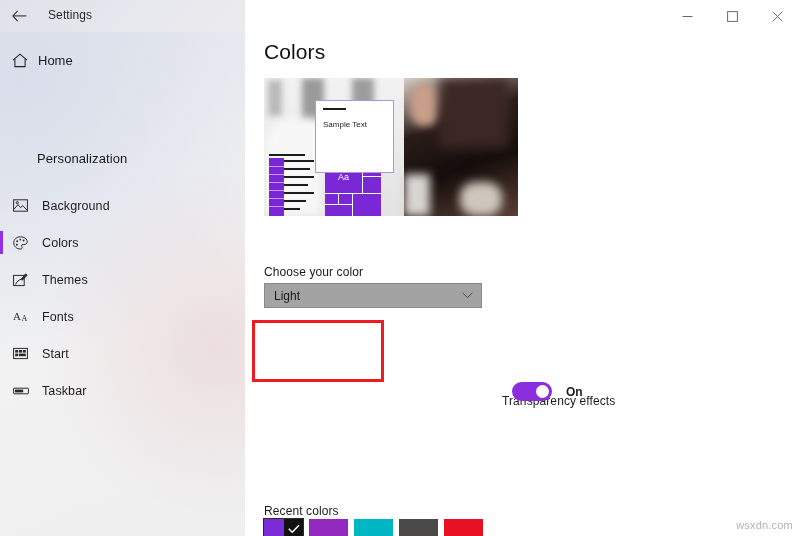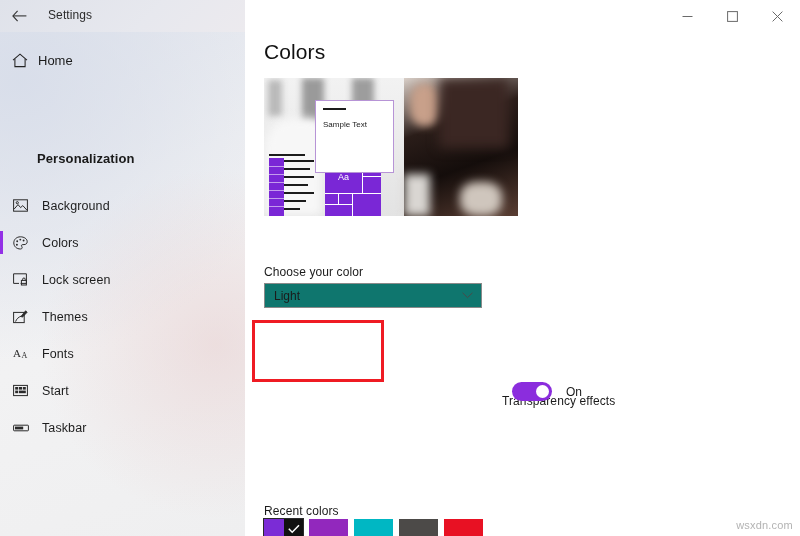--- a/index.html
+++ b/index.html
@@ -59,21 +59,21 @@
   }
   .searchbox input{
     border:0;outline:0;background:transparent;flex:1;
     font-family:inherit;font-size:12px;color:#555;padding:0 6px 0 9px;height:23px;
   }
   .searchbox input::placeholder{color:#6c6c6c;opacity:1;}
   .search-ico{width:24px;display:flex;align-items:center;justify-content:center;color:#4a4a4a;}
 
   .section-title{
     position:absolute;top:119px;left:13px;
-    font-size:13px;font-weight:bold;color:#1a1a1a;letter-spacing:.1px;padding-left:24px;
+    font-size:13px;font-weight:normal;color:#1a1a1a;letter-spacing:.1px;padding-left:24px;
   }
 
   .navlist{position:absolute;top:155px;left:0;width:245px;}
   .navitem{
     position:relative;height:37px;display:flex;align-items:center;
     padding-left:13px;box-sizing:border-box;
   }
   .navitem .sel{
     position:absolute;left:0;top:7px;width:3px;height:23px;background:#8e2de2;
     background:#9330e6;display:none;
@@ -137,32 +137,32 @@
   .pv-win .wl{position:absolute;left:7px;top:7px;width:23px;height:2px;background:#1c1c1c;}
   .pv-win .wt{position:absolute;left:7px;top:19px;font-size:8px;color:#222;}
 
   .field-label{
     position:absolute;font-size:12px;color:#1b1b1b;letter-spacing:.1px;
   }
   #lbl-choose-color{top:233px;left:19px;}
 
   .combo{
     position:absolute;top:251px;left:19px;width:218px;height:25px;
-    background:#0f766e;border:1px solid #8a8a8a;box-sizing:border-box;
+    background:#a3a3a3;border:1px solid #8a8a8a;box-sizing:border-box;
     display:flex;align-items:center;justify-content:space-between;
   }
   .combo .val{font-size:12px;color:#1b1b1b;padding-left:9px;}
   .combo .chev{padding-right:8px;color:#4a4a4a;display:flex;align-items:center;}
 
   .redbox{
     position:absolute;top:320px;left:252px;width:132px;height:62px;
     border:3px solid #ef1b23;box-sizing:border-box;background:#fff;
   }
   #lbl-transparency{top:330px;left:257px;margin-top:32px;}
-  .toggle-row{position:absolute;top:350px;left:267px;display:flex;align-items:center;}
+  .toggle-row{position:absolute;top:350px;left:267px;display:flex;align-items:center;font-weight:bold;}
   .toggle{
     width:40px;height:19px;border-radius:10px;background:#8a2be2;background:#8b2ddd;
     position:relative;box-sizing:border-box;
   }
   .toggle .knob{
     position:absolute;right:3px;top:3px;width:13px;height:13px;border-radius:50%;background:#fff;
   }
   .toggle-state{font-size:12px;color:#1b1b1b;margin-left:14px;}
 
   .h2{
@@ -269,32 +269,20 @@
             <path d="M7.4 0.8 C3.6 0.8 0.8 3.4 0.8 6.9 C0.8 10.4 3.6 13 7.4 13 C8.6 13 9.2 12.3 9.2 11.6 C9.2 10.8 8.4 10.4 8.4 9.7 C8.4 9 9 8.6 9.8 8.6 L11 8.6 C13 8.6 14.2 7.4 14.2 5.7 C14.2 2.9 11.2 0.8 7.4 0.8 Z" fill="none" stroke="#2a2a2a" stroke-width="1"></path>
             <circle cx="4.2" cy="5.2" r="0.95" fill="#2a2a2a"></circle>
             <circle cx="7.3" cy="3.6" r="0.95" fill="#2a2a2a"></circle>
             <circle cx="10.6" cy="4.5" r="0.95" fill="#2a2a2a"></circle>
             <circle cx="3.9" cy="8.8" r="0.95" fill="#2a2a2a"></circle>
           </svg>
         </span>
         <span class="nav-label">Colors</span>
       </div>
 
-      <div class="navitem">
-
-        <span class="nav-ico">
-          <svg width="15" height="13" viewBox="0 0 15 13">
-            <path d="M0.6 0.8 H13.4 V10.4 H7.6" fill="none" stroke="#2a2a2a" stroke-width="1"></path>
-            <path d="M0.6 0.8 V10.4 H6" fill="none" stroke="#2a2a2a" stroke-width="1"></path>
-            <rect x="8.4" y="7.4" width="5" height="4.6" fill="none" stroke="#2a2a2a" stroke-width="1"></rect>
-            <path d="M9.6 7.4 V6.3 A1.3 1.3 0 0 1 12.2 6.3 V7.4" fill="none" stroke="#2a2a2a" stroke-width="1"></path>
-          </svg>
-        </span>
-        <span class="nav-label">Lock screen</span>
-      </div>
 
       <div class="navitem">
 
         <span class="nav-ico">
           <svg width="15" height="14" viewBox="0 0 15 14">
             <rect x="0.6" y="2.4" width="10.6" height="10.2" fill="none" stroke="#2a2a2a" stroke-width="1"></rect>
             <path d="M2.6 11.6 C3.4 9 5.4 7.2 8.4 6" fill="none" stroke="#2a2a2a" stroke-width="1"></path>
             <path d="M8 6.4 L12.6 0.8 L14.2 2.2 L9.4 7.2 Z" fill="#2a2a2a" stroke="#2a2a2a" stroke-width=".8"></path>
           </svg>
         </span>

